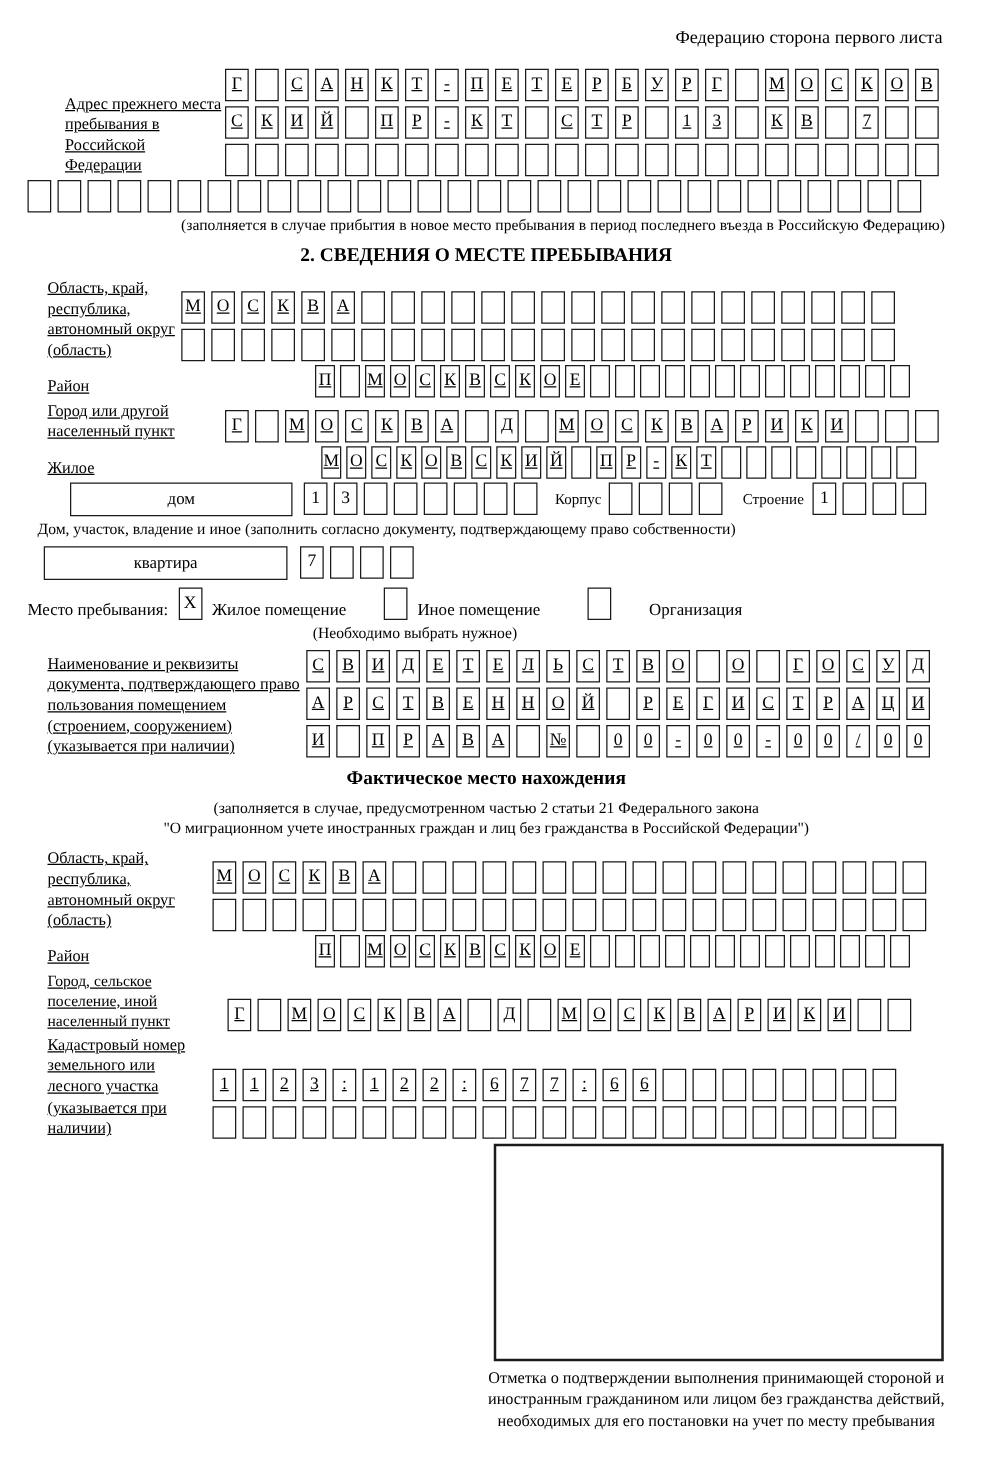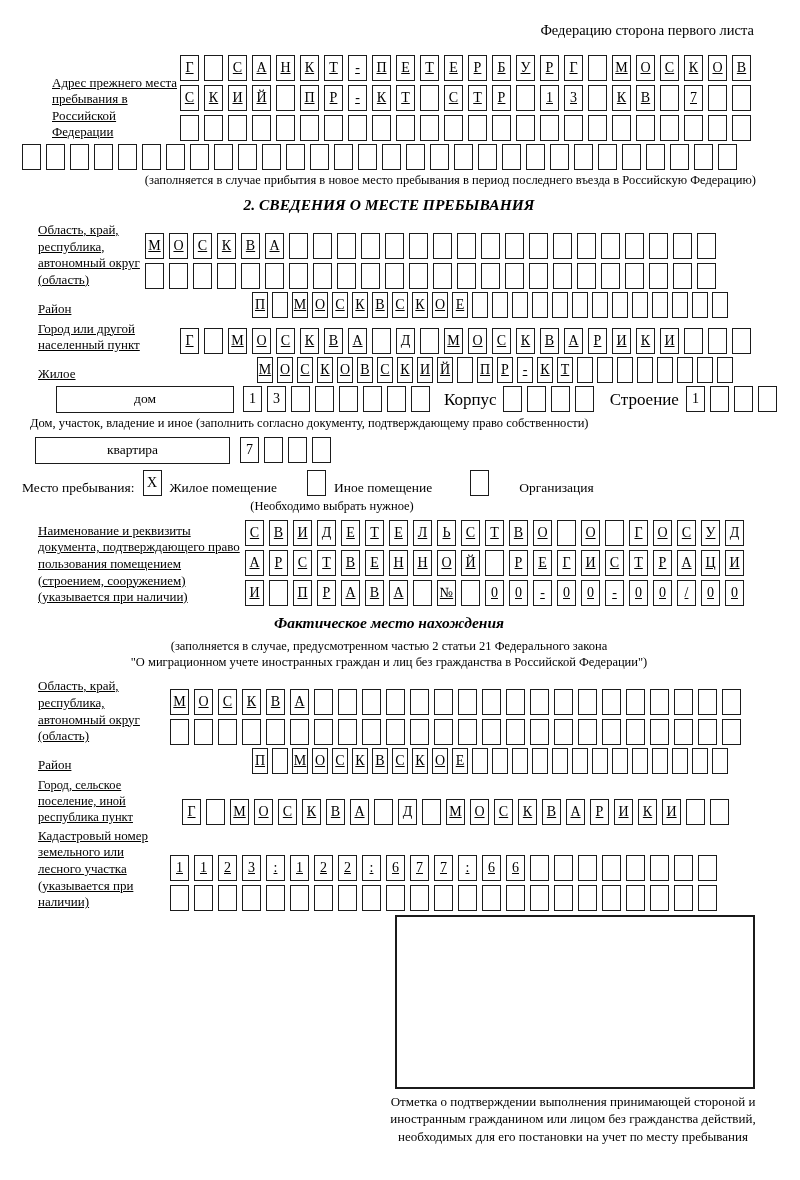--- a/index.html
+++ b/index.html
@@ -16,27 +16,27 @@
   .gcol{display:flex;flex-direction:column;gap:4px;}
   .cells{display:flex;gap:5px;flex:none;}
   .cell{flex:none;width:19px;height:26px;box-sizing:border-box;border:1.6px solid #1b1b1b;
         text-align:center;font-size:14px;line-height:23px;font-family:"Liberation Serif",serif;}
   .cells.sm{gap:4px;}
   .cells.sm .cell{width:16px;}
   .off107{margin-left:107px;}
   .off35{margin-left:35px;}
   .footnote{font-size:12.5px;line-height:1.2;margin:3px 0 6px 0;}
   .center{text-align:right;}
-  .sec-title{font-size:15.5px;font-weight:bold;text-align:center;margin:8px 0 8px 0;font-style:italic;}
+  .sec-title{font-size:15.5px;font-weight:bold;text-align:center;margin:8px 0 8px 0;}
   .house-row{display:flex;align-items:flex-start;margin-bottom:2px;}
   .big-box{box-sizing:border-box;border:1.6px solid #1b1b1b;height:27px;display:flex;
            align-items:center;justify-content:center;font-size:13.5px;margin-left:34px;}
   .house-box{width:178px;flex:none;}
   .apt-box{width:195px;flex:none;margin-left:13px;}
-  .inline-lbl{font-size:17px;line-height:27px;flex:none;}
+  .inline-lbl{font-size:12px;line-height:27px;flex:none;}
   .stay-row{display:flex;align-items:flex-end;margin:6px 0 2px 0;font-size:13.5px;}
   .stay-row .cell{margin:0 8px;}
   .fact-note{font-size:12.5px;line-height:1.3;text-align:center;margin:0;}
   .stamp-box{box-sizing:border-box;border:2px solid #1b1b1b;width:360px;height:174px;margin-left:373px;margin-top:4px;}
   .stamp-caption{width:382px;margin-left:360px;text-align:center;font-size:13px;line-height:1.35;margin-top:4px;}
   .mt18{margin-top:18px;}
 </style>
 </head>
 <body>
 
@@ -528,21 +528,21 @@
         <span class="cell"></span>
         <span class="cell"></span>
         <span class="cell"></span>
         <span class="cell"></span>
         <span class="cell"></span>
         <span class="cell"></span>
       </div>
   </div>
 
   <div class="frow">
-    <div class="flabel w160" style="font-size:12.5px">Город, сельское поселение, иной республика пункт</div>
+    <div class="flabel w160" style="font-size:12.5px">Город, сельское поселение, иной населенный пункт</div>
     <div class="cells">
         <span class="cell">Г</span>
         <span class="cell"></span>
         <span class="cell">М</span>
         <span class="cell">О</span>
         <span class="cell">С</span>
         <span class="cell">К</span>
         <span class="cell">В</span>
         <span class="cell">А</span>
         <span class="cell"></span>

